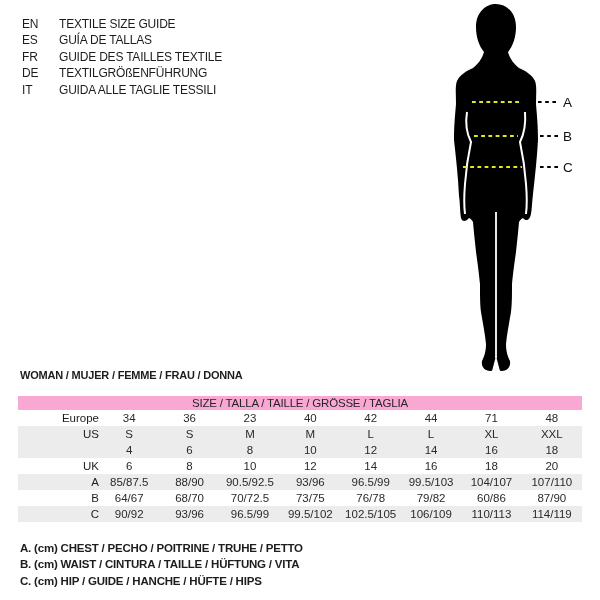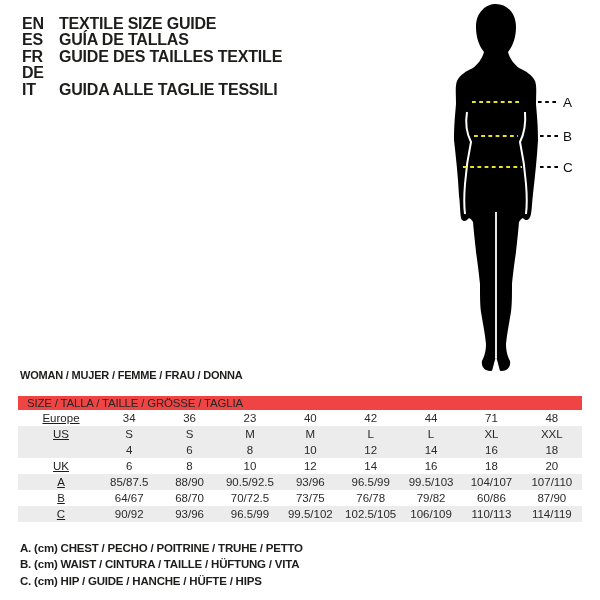--- a/index.html
+++ b/index.html
@@ -4,40 +4,40 @@
 <style>
   * { margin:0; padding:0; box-sizing:border-box; }
   html,body { background:#ffffff; }
   #canvas {
     position:relative; width:600px; height:600px; background:#ffffff;
     font-family:"Liberation Sans", sans-serif; color:#1d1d1b; overflow:hidden;
   }
 
   
   .langs { position:absolute; left:22px; top:16px; }
-  .lang-row { display:flex; line-height:16.4px; font-size:16px; font-weight:bold;
+  .lang-row { display:flex; line-height:16.4px; font-size:12px; font-weight:normal;
               letter-spacing:-0.2px; white-space:nowrap; }
   .lang-code { width:37px; flex:0 0 37px; }
 
   
   .figure { position:absolute; left:430px; top:0; }
 
   
   .heading { position:absolute; left:20px; top:369px; font-size:11px; font-weight:bold;
              letter-spacing:-0.2px; white-space:nowrap; }
 
   
   .size-table { position:absolute; left:18px; top:396px; width:564px; font-size:11.5px; }
-  .thead { height:14px; line-height:14px; background:#ef4444; color:#262626;
-           padding-left:9px; letter-spacing:-0.2px; }
+  .thead { height:14px; line-height:14px; background:#f9a8d4; color:#262626;
+           padding-left:0; letter-spacing:-0.2px;text-align:center; }
   .trow { display:grid; grid-template-columns:81px repeat(8, 1fr);
           height:16px; line-height:16px; }
   .trow.shaded { background:#ececec; }
   .cell { text-align:center; color:#2a2a28; }
-  .cell.rowlabel { text-align:center; padding-left:5px; color:#1d1d1b;text-decoration:underline; }
+  .cell.rowlabel { text-align:right; padding-left:5px; color:#1d1d1b; }
 
   
   .legend { position:absolute; left:20px; top:540px; }
   .legend-line { font-size:11.5px; font-weight:bold; line-height:16.4px;
                  letter-spacing:-0.2px; white-space:nowrap; }
 </style>
 </head>
 <body>
 
 <div id="canvas">
@@ -50,20 +50,21 @@
       <div class="lang-row">
         <span class="lang-code">ES</span>
         <span>GUÍA DE TALLAS</span>
       </div>
       <div class="lang-row">
         <span class="lang-code">FR</span>
         <span>GUIDE DES TAILLES TEXTILE</span>
       </div>
       <div class="lang-row">
         <span class="lang-code">DE</span>
+        <span>TEXTILGRÖßENFÜHRUNG</span>
       </div>
       <div class="lang-row">
         <span class="lang-code">IT</span>
         <span>GUIDA ALLE TAGLIE TESSILI</span>
       </div>
     </div>
 
   <svg class="figure" width="170" height="380" viewBox="0 0 170 380">
 
     <path d="M66,4

